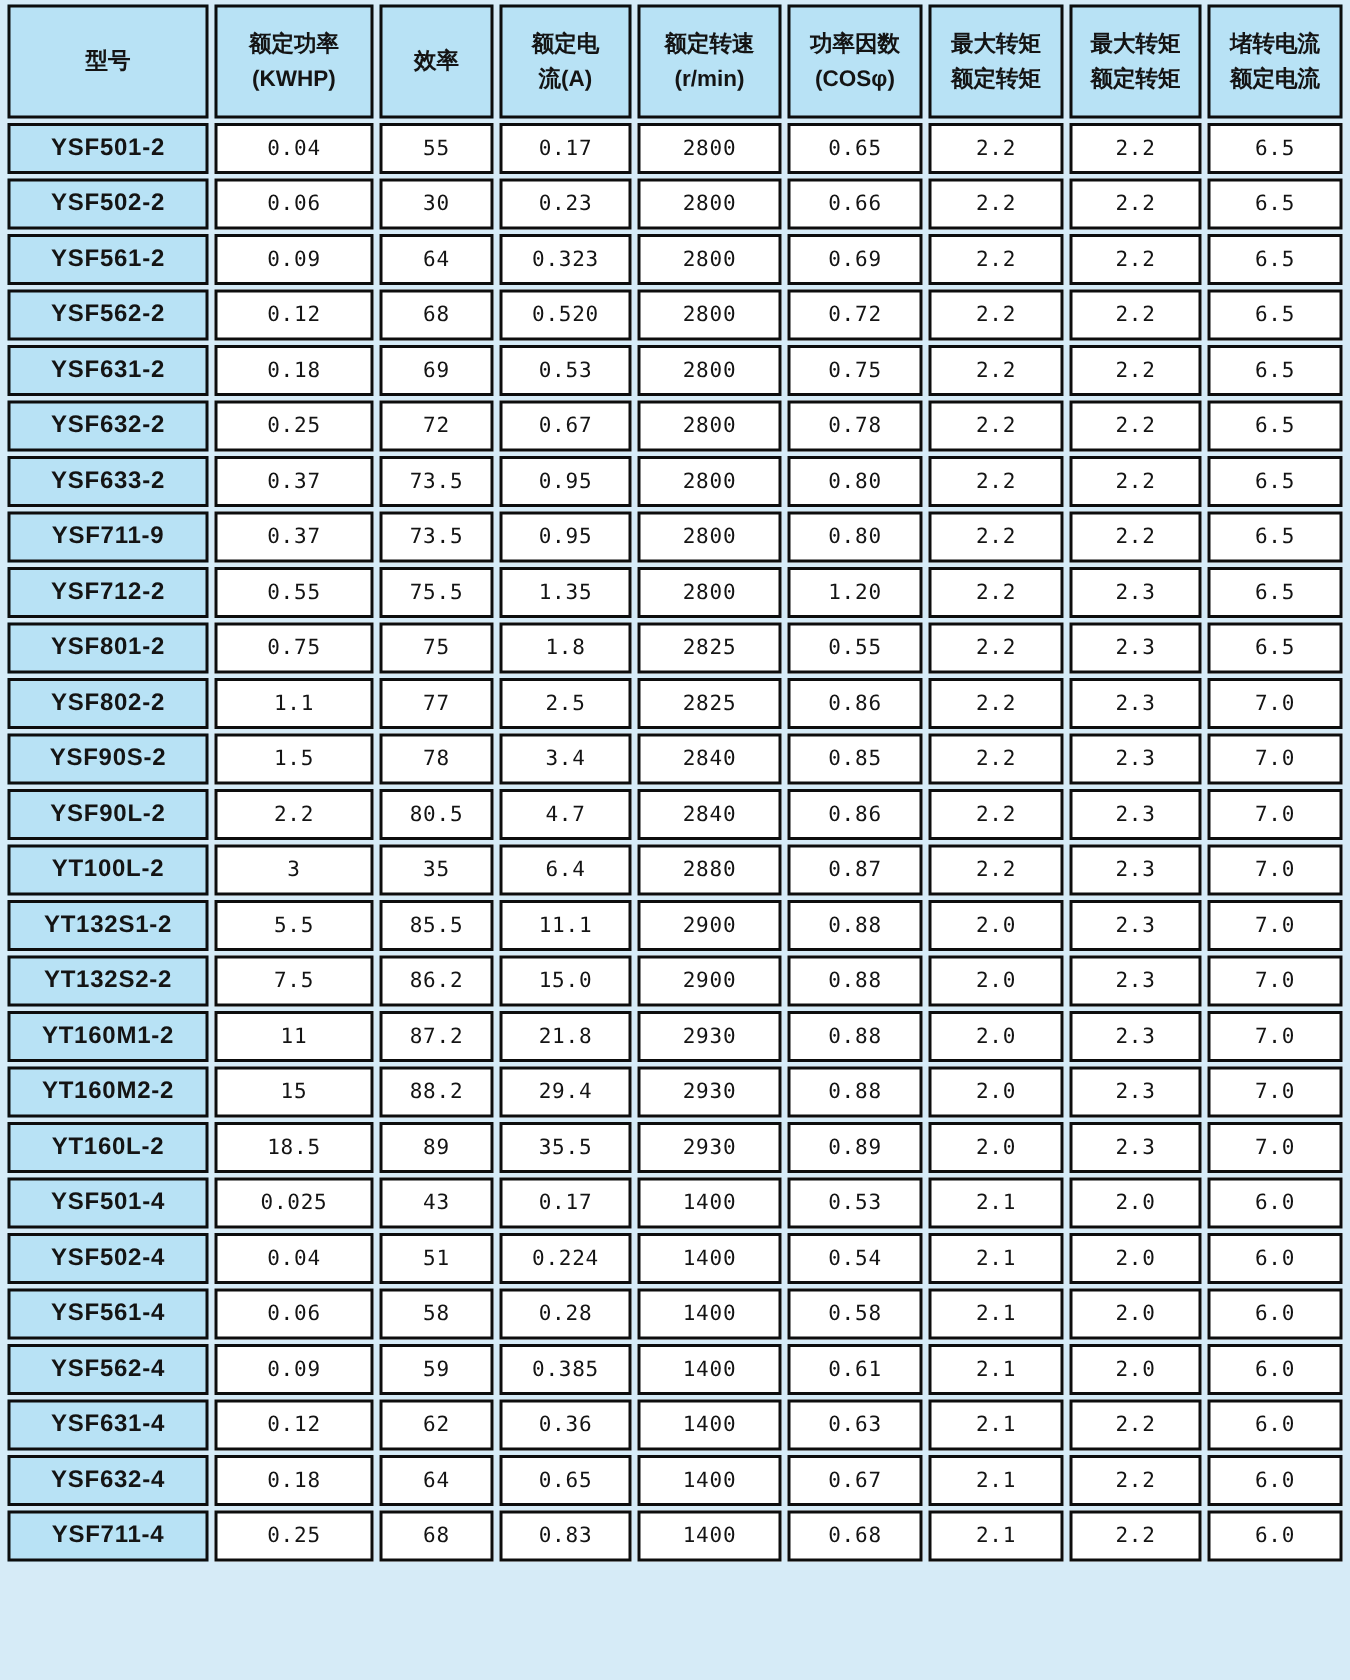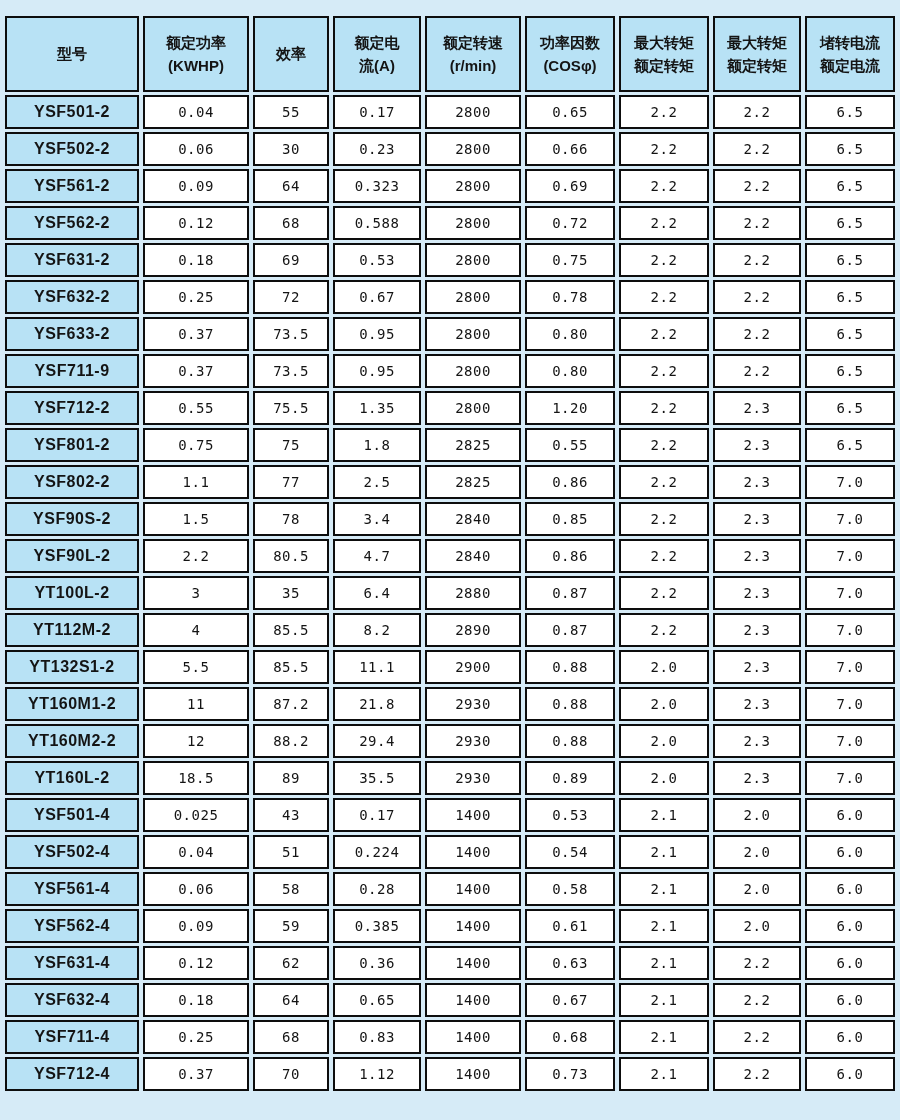--- a/index.html
+++ b/index.html
@@ -15,21 +15,21 @@
     width:900px;height:1120px;
     background:var(--page-bg);
     font-family:"Liberation Sans","DejaVu Sans",sans-serif;
     color:var(--text);
     overflow:hidden;
   }
   table{
     border-collapse:separate;
     border-spacing:4px 3px;
     table-layout:fixed;
-    margin:13px auto;
+    margin:0 auto;
     width:898px;
   }
   col.c0{width:134px;} col.c1{width:106px;} col.c2{width:76px;}
   col.c3{width:88px;}  col.c4{width:96px;}  col.c5{width:90px;}
   col.c6{width:90px;}  col.c7{width:88px;}  col.c8{width:90px;}
   th,td{
     border:2px solid var(--border);
     text-align:center;
     vertical-align:middle;
     padding:0;
@@ -143,21 +143,21 @@
         <td class="value-cell">2800</td>
         <td class="value-cell">0.69</td>
         <td class="value-cell">2.2</td>
         <td class="value-cell">2.2</td>
         <td class="value-cell">6.5</td>
       </tr>
       <tr>
         <td class="model-cell">YSF562-2</td>
         <td class="value-cell">0.12</td>
         <td class="value-cell">68</td>
-        <td class="value-cell">0.588</td>
+        <td class="value-cell">0.520</td>
         <td class="value-cell">2800</td>
         <td class="value-cell">0.72</td>
         <td class="value-cell">2.2</td>
         <td class="value-cell">2.2</td>
         <td class="value-cell">6.5</td>
       </tr>
       <tr>
         <td class="model-cell">YSF631-2</td>
         <td class="value-cell">0.18</td>
         <td class="value-cell">69</td>
@@ -261,55 +261,55 @@
         <td class="value-cell">3</td>
         <td class="value-cell">35</td>
         <td class="value-cell">6.4</td>
         <td class="value-cell">2880</td>
         <td class="value-cell">0.87</td>
         <td class="value-cell">2.2</td>
         <td class="value-cell">2.3</td>
         <td class="value-cell">7.0</td>
       </tr>
       <tr>
-        <td class="model-cell">YT112M-2</td>
-        <td class="value-cell">4</td>
-        <td class="value-cell">85.5</td>
-        <td class="value-cell">8.2</td>
-        <td class="value-cell">2890</td>
-        <td class="value-cell">0.87</td>
-        <td class="value-cell">2.2</td>
-        <td class="value-cell">2.3</td>
-        <td class="value-cell">7.0</td>
-      </tr>
-      <tr>
         <td class="model-cell">YT132S1-2</td>
         <td class="value-cell">5.5</td>
         <td class="value-cell">85.5</td>
         <td class="value-cell">11.1</td>
         <td class="value-cell">2900</td>
         <td class="value-cell">0.88</td>
         <td class="value-cell">2.0</td>
         <td class="value-cell">2.3</td>
         <td class="value-cell">7.0</td>
       </tr>
       <tr>
+        <td class="model-cell">YT132S2-2</td>
+        <td class="value-cell">7.5</td>
+        <td class="value-cell">86.2</td>
+        <td class="value-cell">15.0</td>
+        <td class="value-cell">2900</td>
+        <td class="value-cell">0.88</td>
+        <td class="value-cell">2.0</td>
+        <td class="value-cell">2.3</td>
+        <td class="value-cell">7.0</td>
+      </tr>
+      <tr>
         <td class="model-cell">YT160M1-2</td>
         <td class="value-cell">11</td>
         <td class="value-cell">87.2</td>
         <td class="value-cell">21.8</td>
         <td class="value-cell">2930</td>
         <td class="value-cell">0.88</td>
         <td class="value-cell">2.0</td>
         <td class="value-cell">2.3</td>
         <td class="value-cell">7.0</td>
       </tr>
       <tr>
         <td class="model-cell">YT160M2-2</td>
-        <td class="value-cell">12</td>
+        <td class="value-cell">15</td>
         <td class="value-cell">88.2</td>
         <td class="value-cell">29.4</td>
         <td class="value-cell">2930</td>
         <td class="value-cell">0.88</td>
         <td class="value-cell">2.0</td>
         <td class="value-cell">2.3</td>
         <td class="value-cell">7.0</td>
       </tr>
       <tr>
         <td class="model-cell">YT160L-2</td>
@@ -392,25 +392,14 @@
         <td class="model-cell">YSF711-4</td>
         <td class="value-cell">0.25</td>
         <td class="value-cell">68</td>
         <td class="value-cell">0.83</td>
         <td class="value-cell">1400</td>
         <td class="value-cell">0.68</td>
         <td class="value-cell">2.1</td>
         <td class="value-cell">2.2</td>
         <td class="value-cell">6.0</td>
       </tr>
-      <tr>
-        <td class="model-cell">YSF712-4</td>
-        <td class="value-cell">0.37</td>
-        <td class="value-cell">70</td>
-        <td class="value-cell">1.12</td>
-        <td class="value-cell">1400</td>
-        <td class="value-cell">0.73</td>
-        <td class="value-cell">2.1</td>
-        <td class="value-cell">2.2</td>
-        <td class="value-cell">6.0</td>
-      </tr>
     </tbody>
 </table>
 
 </body></html>

